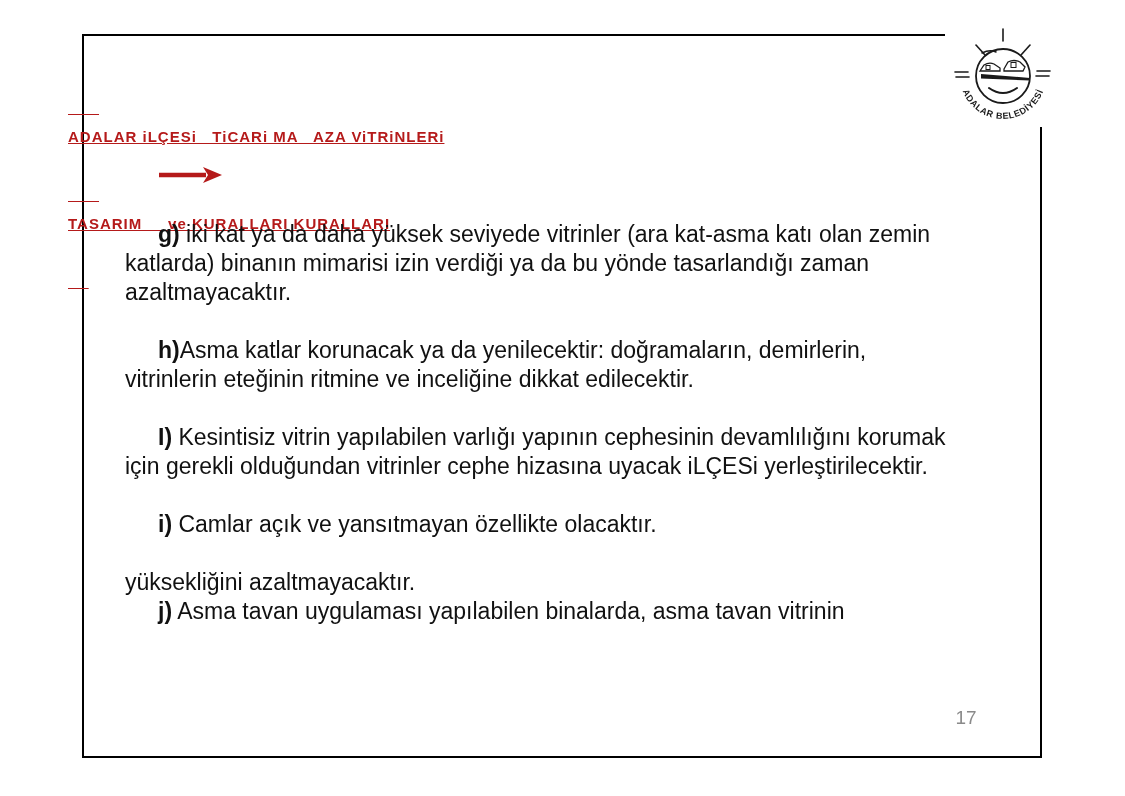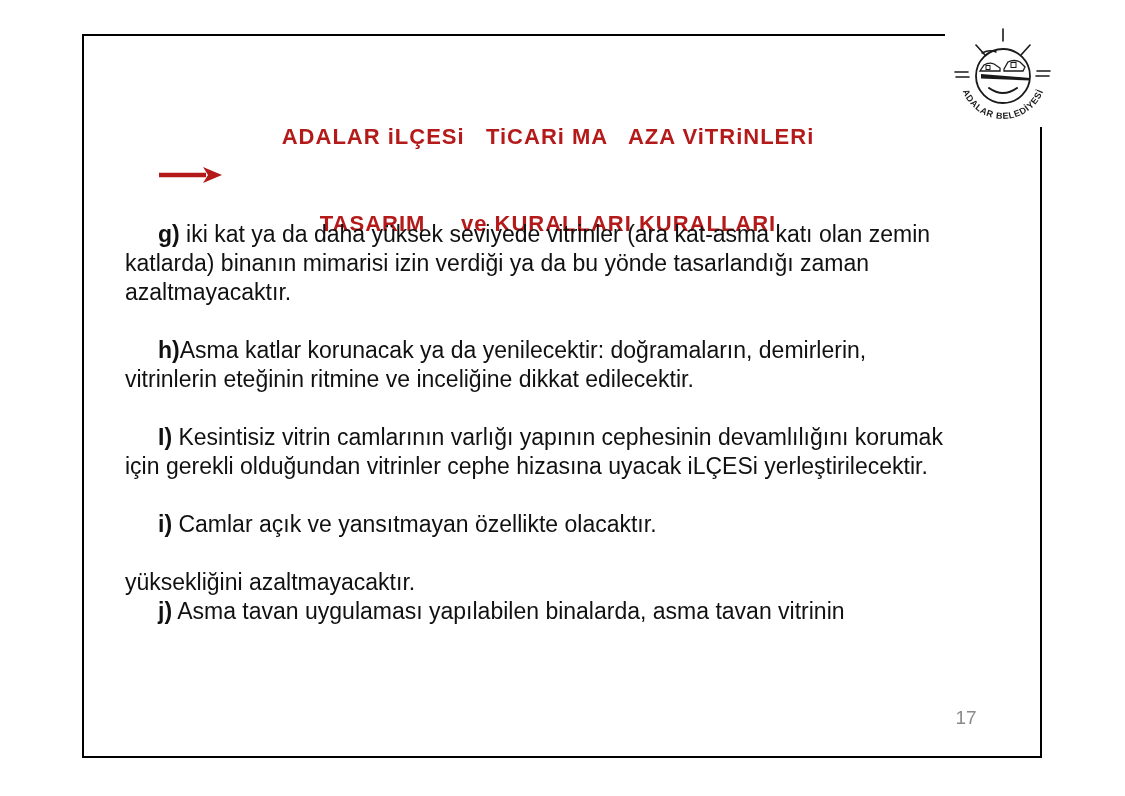--- a/index.html
+++ b/index.html
@@ -25,27 +25,28 @@
     height: 724px;
     border: 2px solid #000000;
     box-sizing: border-box;
     background: #ffffff;
   }
   .title {
     position: absolute;
     left: -16px;
     top: 28px;
     width: 960px;
-    text-align: center;
+    text-align: left;
     font-weight: bold;
-    font-size: 22px;
+    font-size: 15px;
     line-height: 29px;
     letter-spacing: 1px;
     color: var(--accent_red, #B51A1A);
     white-space: pre;
+    text-decoration: underline;
   }
   .arrow-wrap {
     position: absolute;
     left: 74px;
     top: 130px;
     width: 66px;
     height: 18px;
   }
   .body-text {
     position: absolute;
@@ -133,21 +134,21 @@
         <div class="bline">katlarda) binanın mimarisi izin verdiği ya da bu yönde tasarlandığı zaman</div>
         <div class="bline">azaltmayacaktır.</div>
       </div>
 
       <div class="para">
         <div class="bline first"><span class="lead">h)</span><span>Asma katlar korunacak ya da yenilecektir: doğramaların, demirlerin,</span></div>
         <div class="bline">vitrinlerin eteğinin ritmine ve inceliğine dikkat edilecektir.</div>
       </div>
 
       <div class="para">
-        <div class="bline first"><span class="lead">I)</span><span> Kesintisiz vitrin camlarının varlığı yapının cephesinin devamlılığını korumak</span></div>
+        <div class="bline first"><span class="lead">I)</span><span> Kesintisiz vitrin yapılabilen varlığı yapının cephesinin devamlılığını korumak</span></div>
         <div class="bline">için gerekli olduğundan vitrinler cephe hizasına uyacak iLÇESi yerleştirilecektir.</div>
       </div>
 
       <div class="para">
         <div class="bline first"><span class="lead">i)</span><span> Camlar açık ve yansıtmayan özellikte olacaktır.</span></div>
       </div>
 
       <div class="para">
         <div class="bline">yüksekliğini azaltmayacaktır.</div>
         <div class="bline first"><span class="lead">j)</span><span> Asma tavan uygulaması yapılabilen binalarda, asma tavan vitrinin</span></div>

